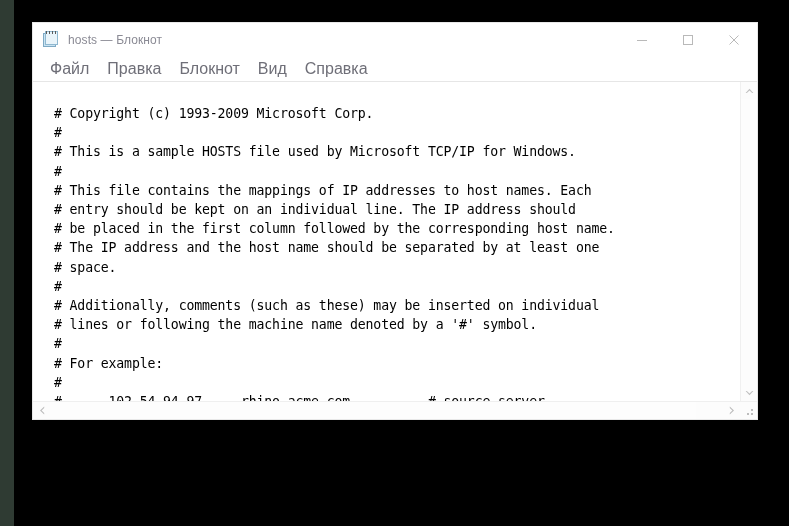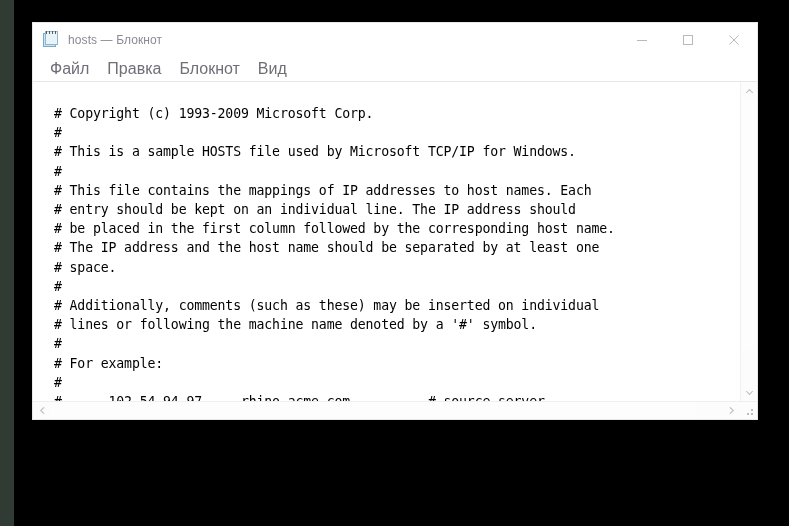--- a/index.html
+++ b/index.html
@@ -279,20 +279,21 @@
           </svg>
         </button>
       </div>
     </div>
 
     <div id="menubar">
       <div class="menu-item">Файл</div>
       <div class="menu-item">Правка</div>
       <div class="menu-item">Блокнот</div>
       <div class="menu-item">Вид</div>
+      <div class="menu-item">Справка</div>
     </div>
 
     <div id="content-row">
       <div id="textarea">
         <pre id="doc"># Copyright (c) 1993-2009 Microsoft Corp.
 #
 # This is a sample HOSTS file used by Microsoft TCP/IP for Windows.
 #
 # This file contains the mappings of IP addresses to host names. Each
 # entry should be kept on an individual line. The IP address should

